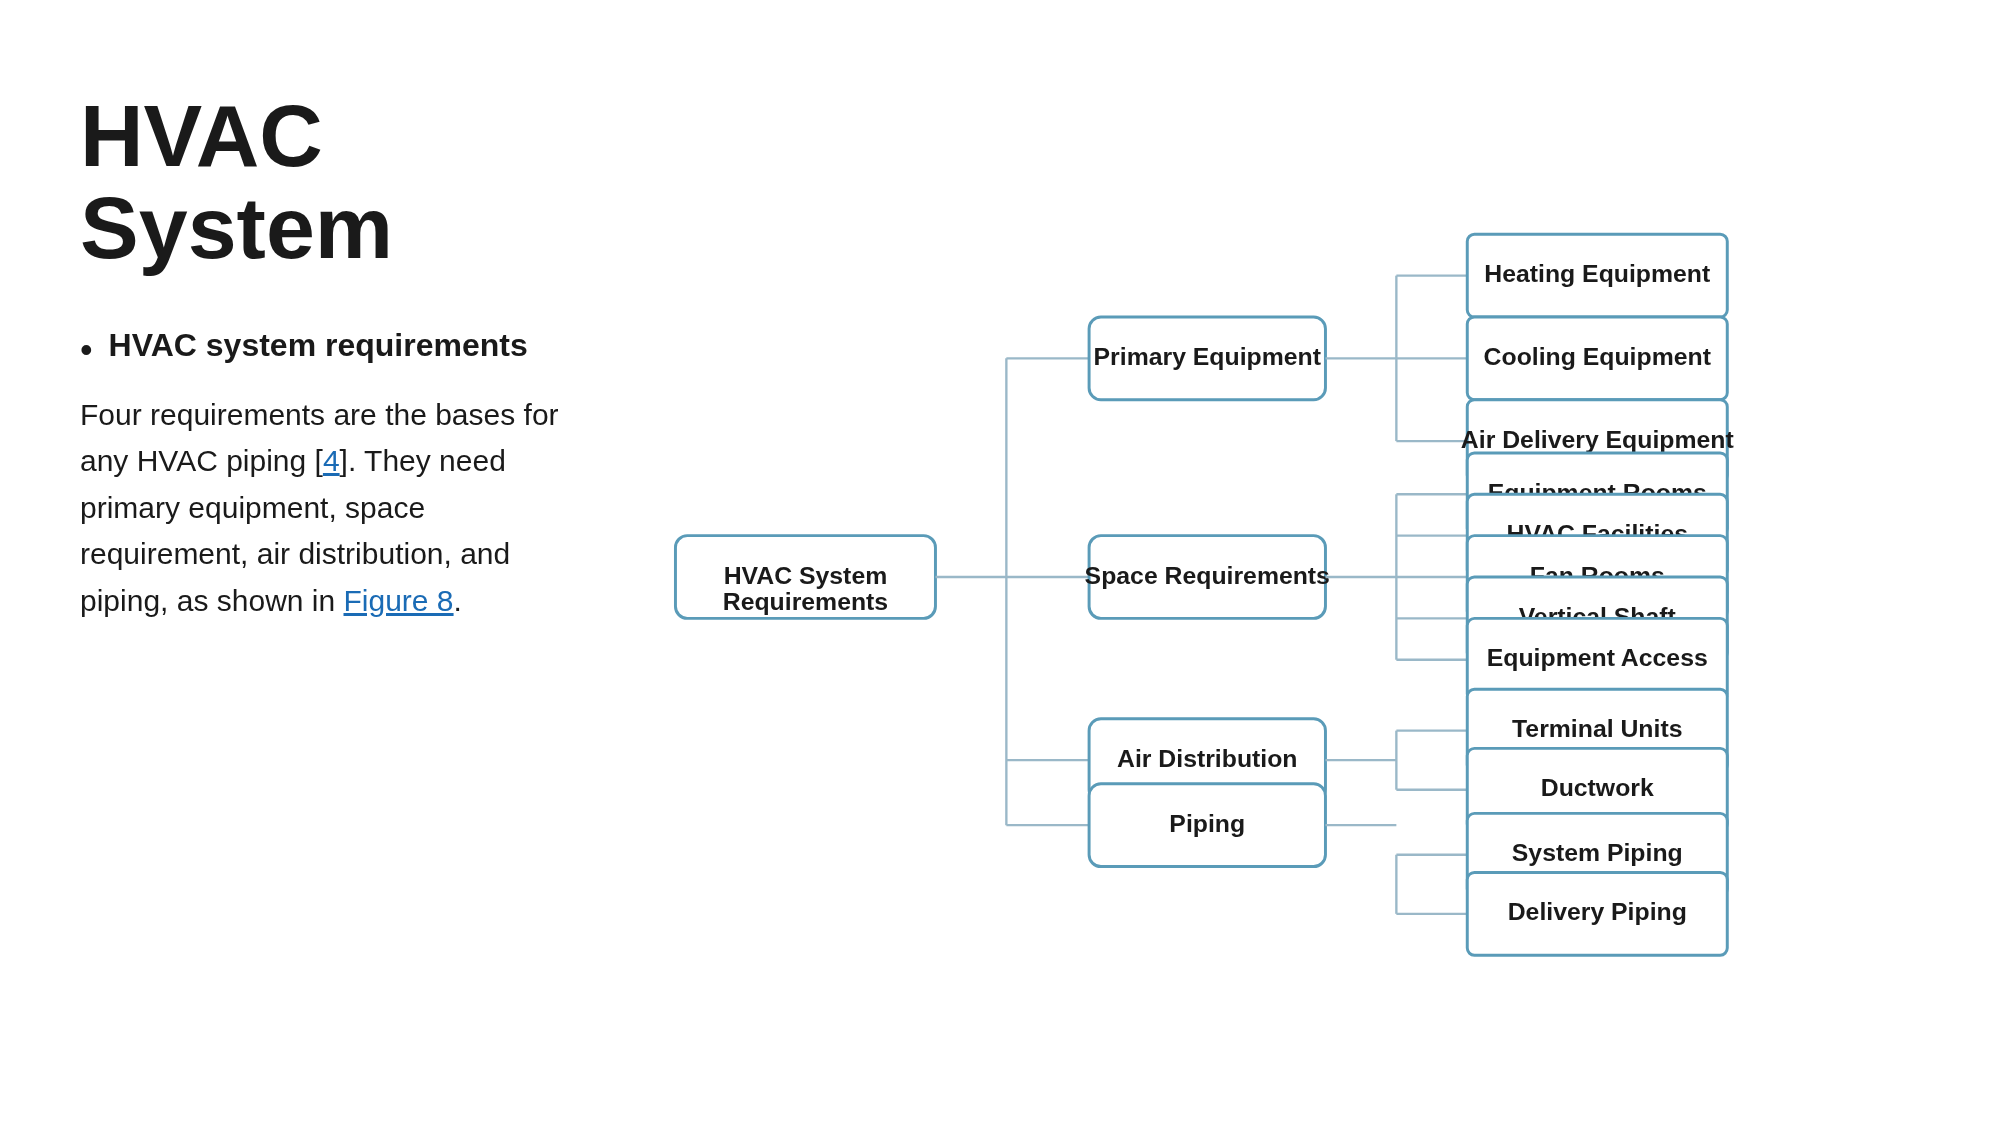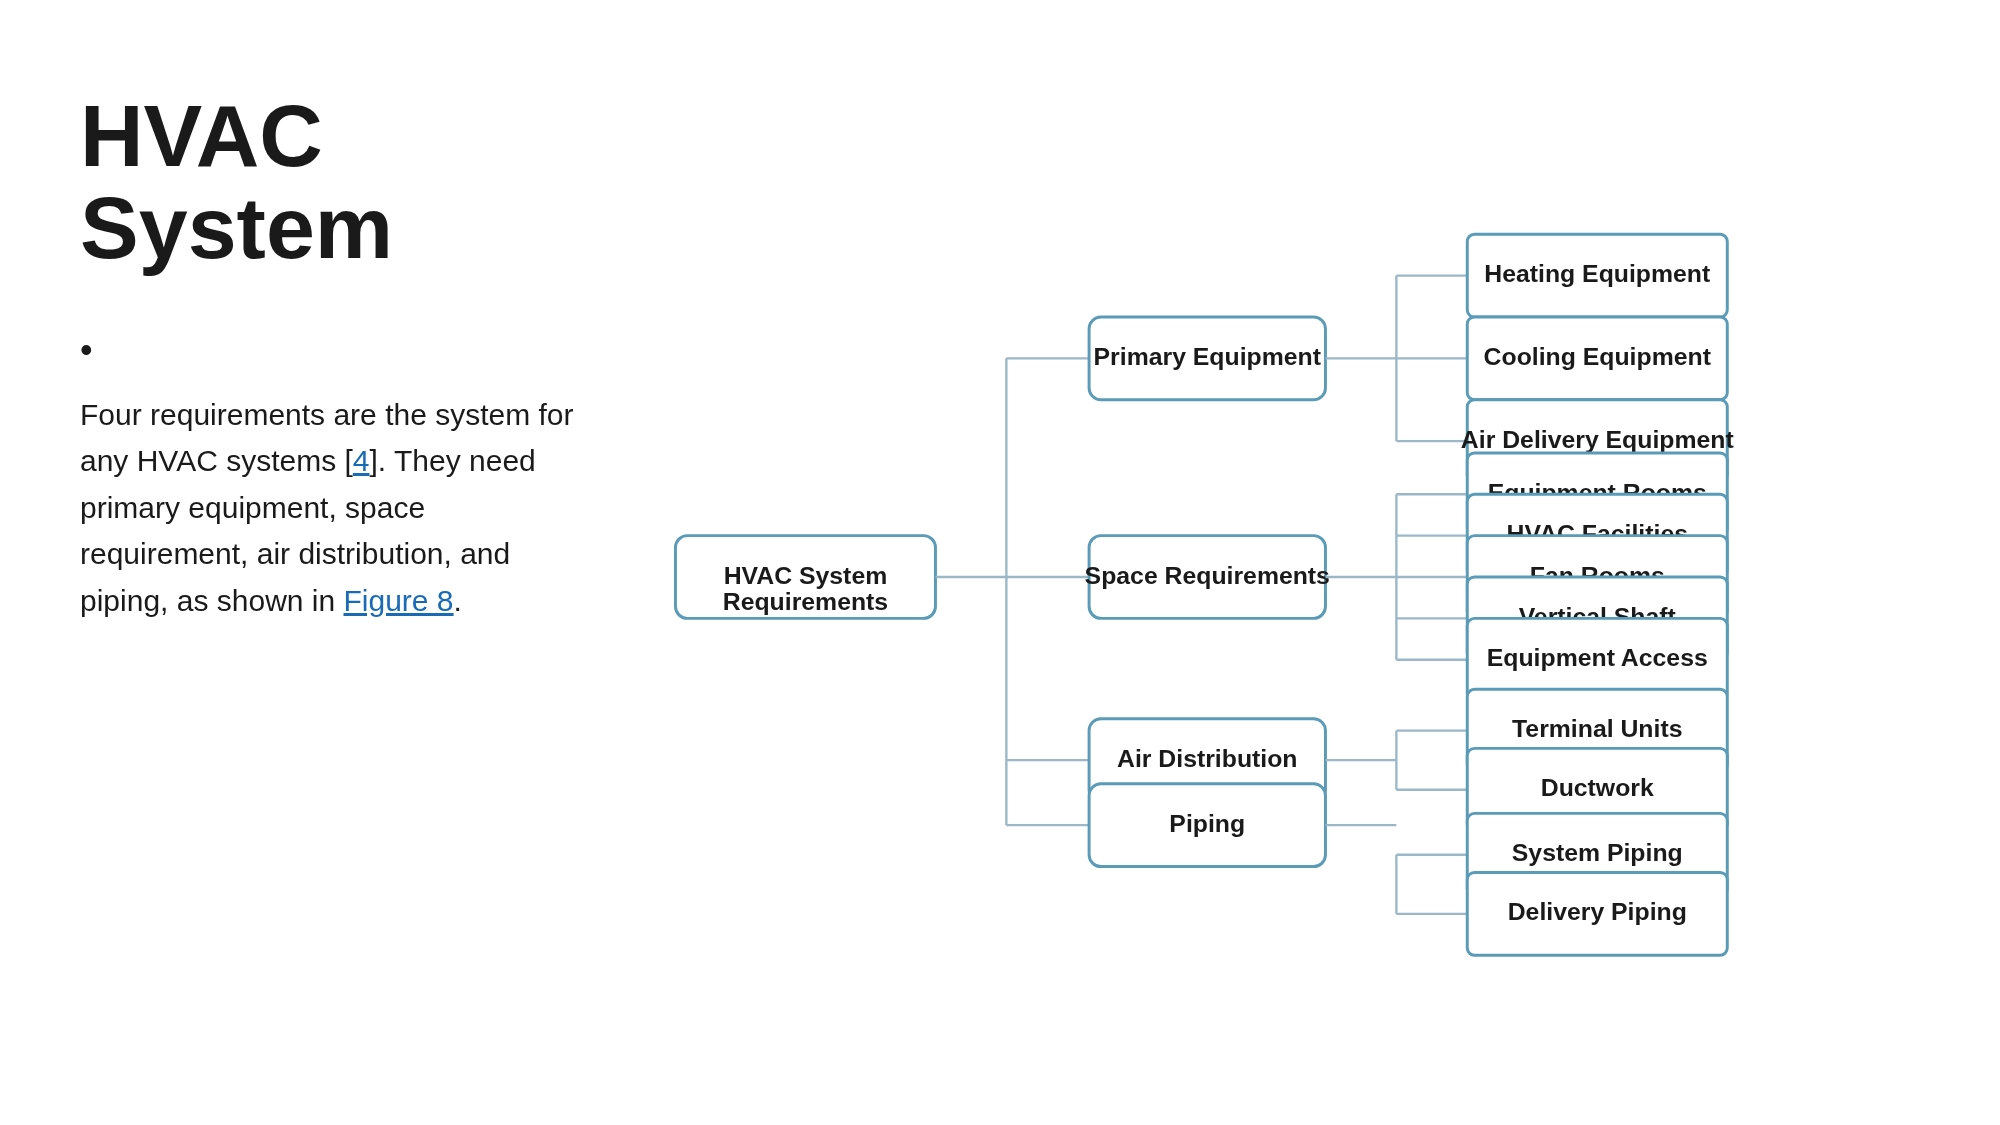--- a/index.html
+++ b/index.html
@@ -103,24 +103,25 @@
 </head>
 <body>
 
 <div class="page">
 
   <div class="left-panel">
     <h1 class="main-title">HVAC<br>System</h1>
 
     <div class="bullet-point">
       <span class="bullet-dot">•</span>
+      <span class="bullet-text">HVAC system requirements</span>
     </div>
 
     <p class="body-text">
-      <span>Four requirements are the system for any HVAC systems [</span><span class="link">4</span><span>]. They need primary equipment, space requirement, air distribution, and piping, as shown in </span><a class="link">Figure 8</a><span>.</span>
+      <span>Four requirements are the bases for any HVAC piping [</span><span class="link">4</span><span>]. They need primary equipment, space requirement, air distribution, and piping, as shown in </span><a class="link">Figure 8</a><span>.</span>
     </p>
   </div>
 
   <div class="right-panel">
     <svg class="diagram-svg" viewBox="0 0 1100 820">
 
       <rect x="30" y="375" width="220" height="70" rx="10" fill="white" stroke="#5a9bb8" stroke-width="2.5"></rect>
       <text x="140" y="410" class="box-text">HVAC System</text>
       <text x="140" y="432" class="box-text">Requirements</text>
 

